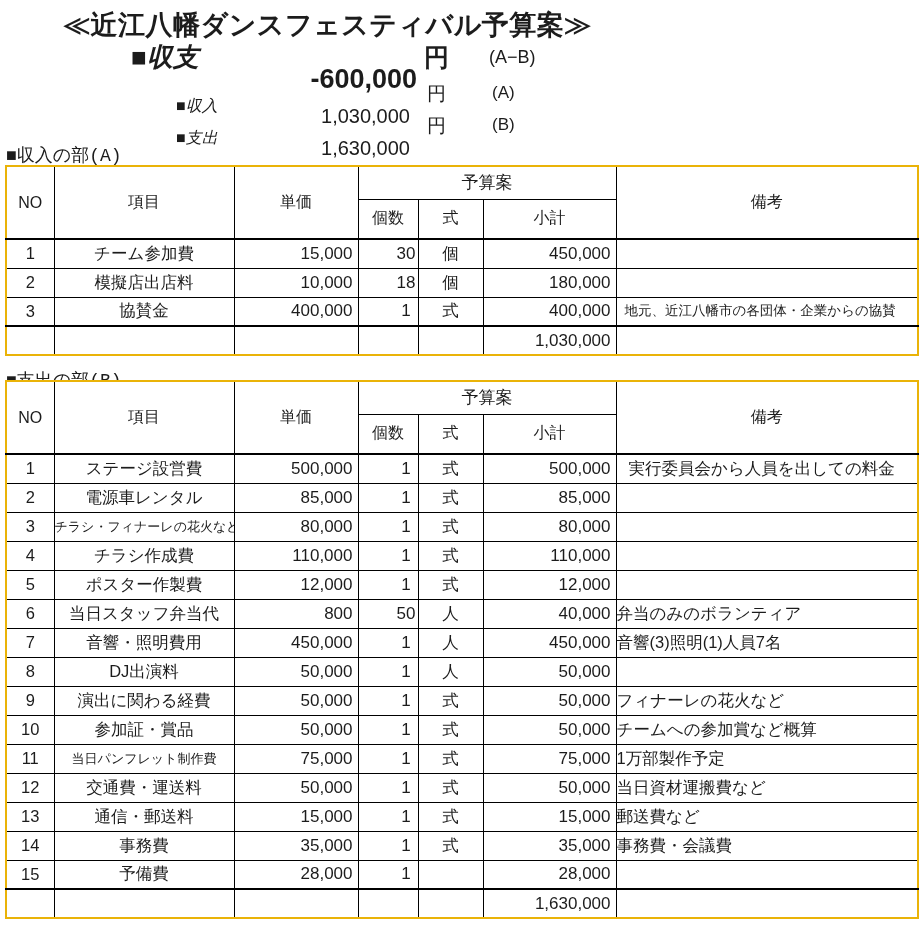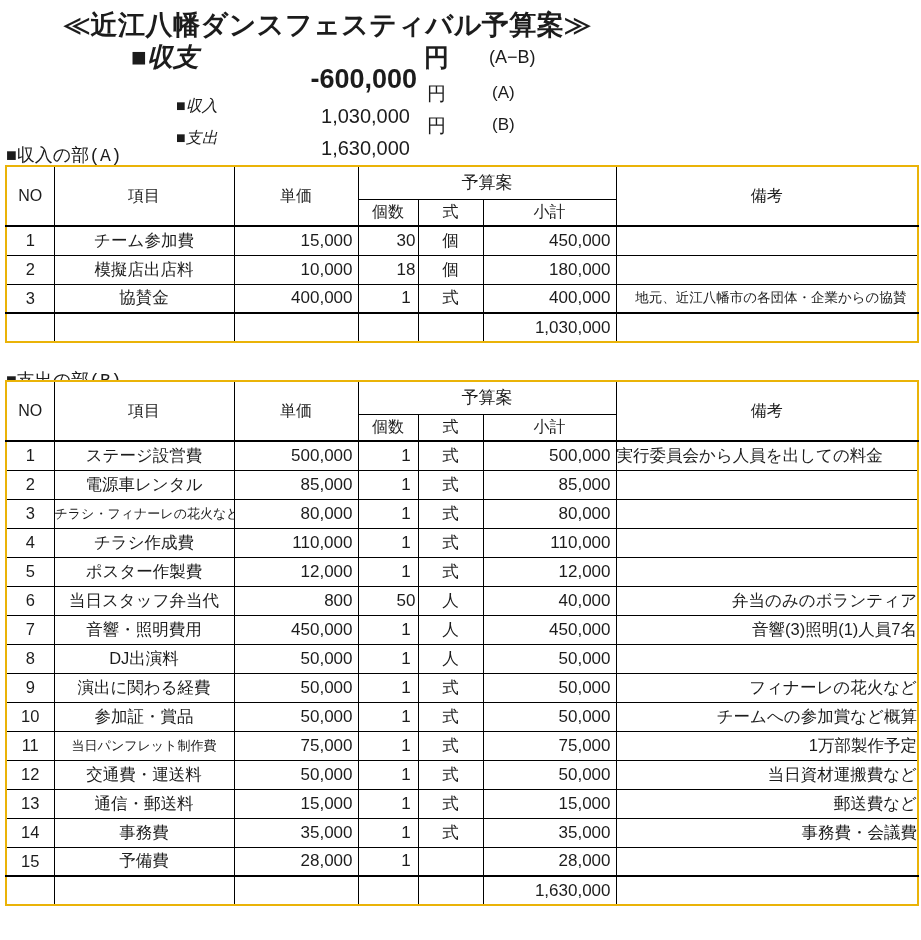--- a/index.html
+++ b/index.html
@@ -47,37 +47,37 @@
   .tbl-expense { top:380px; left:5px; }
 
   .budget th, .budget td {
     border:1px solid #000;
     font-weight:normal;
     overflow:hidden; white-space:nowrap;
     vertical-align:middle;
   }
   .budget thead th { font-size:16px; text-align:center; }
   .budget thead tr.hrow-top th { height:33px; }
-  .budget thead tr.hrow-sub th { height:27px; }
+  .budget thead tr.hrow-sub th { height:40px; }
   
   .budget thead th.spanv, .budget thead tr.hrow-sub th { border-bottom:2.5px solid #000; }
   .budget thead th.h-budget { border-bottom:1px solid #000; font-size:17px; }
 
   .budget tbody td { height:29px; font-size:16.5px; }
   .c-no   { text-align:center; }
   .c-item { text-align:center; }
   .c-price{ text-align:right; padding-right:5px; font-size:17px !important; }
   .c-qty  { text-align:center; font-size:17px !important;padding-left:36px; }
   .c-unit { text-align:center; }
   .c-sub  { text-align:right; padding-right:5px; font-size:17px !important; }
-  .c-note { text-align:right; font-size:16px; }
+  .c-note { text-align:left; font-size:16px; }
 
   .small      { font-size:13px !important; }
-  .note-small { font-size:13.5px !important; text-align:center; padding-left:8px; }
-  .note-left  { text-align:left; padding-left:0; font-size:16.5px; }
+  .note-small { font-size:13.5px !important; text-align:left; padding-left:8px; }
+  .note-left  { text-align:left; padding-left:12px; font-size:16.5px; }
 
   .budget tr.total-row td { border-top:2.5px solid #000; }
 </style>
 </head>
 <body>
 
 <div class="abs doc-title">≪近江八幡ダンスフェスティバル予算案≫</div>
 
 <div class="abs sumline l1">
   <span class="sl-label">■収支</span>

